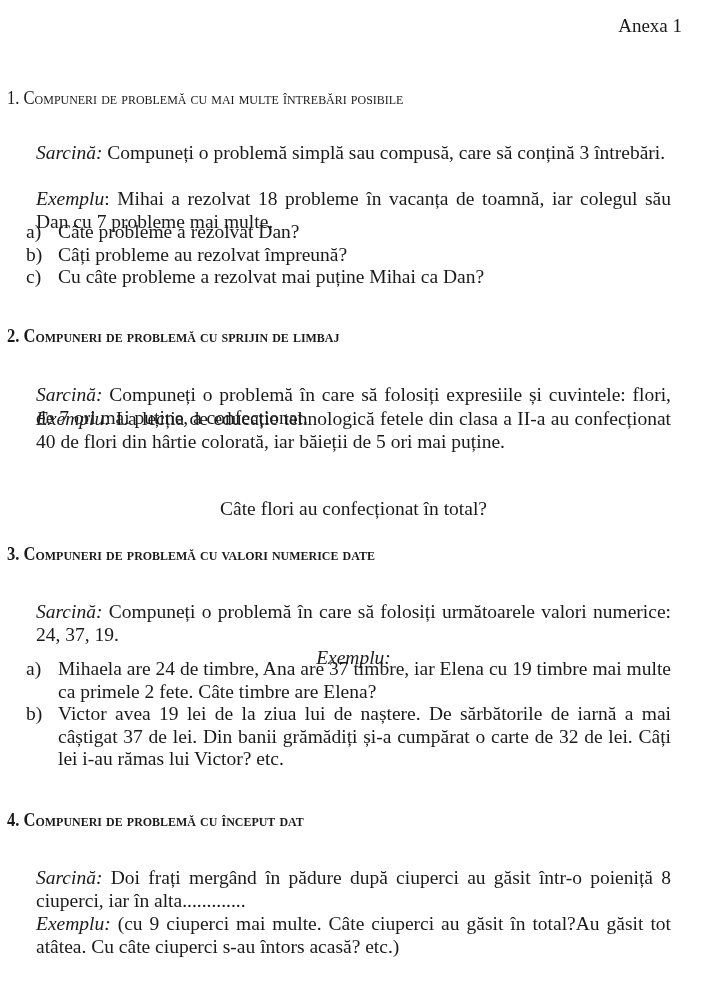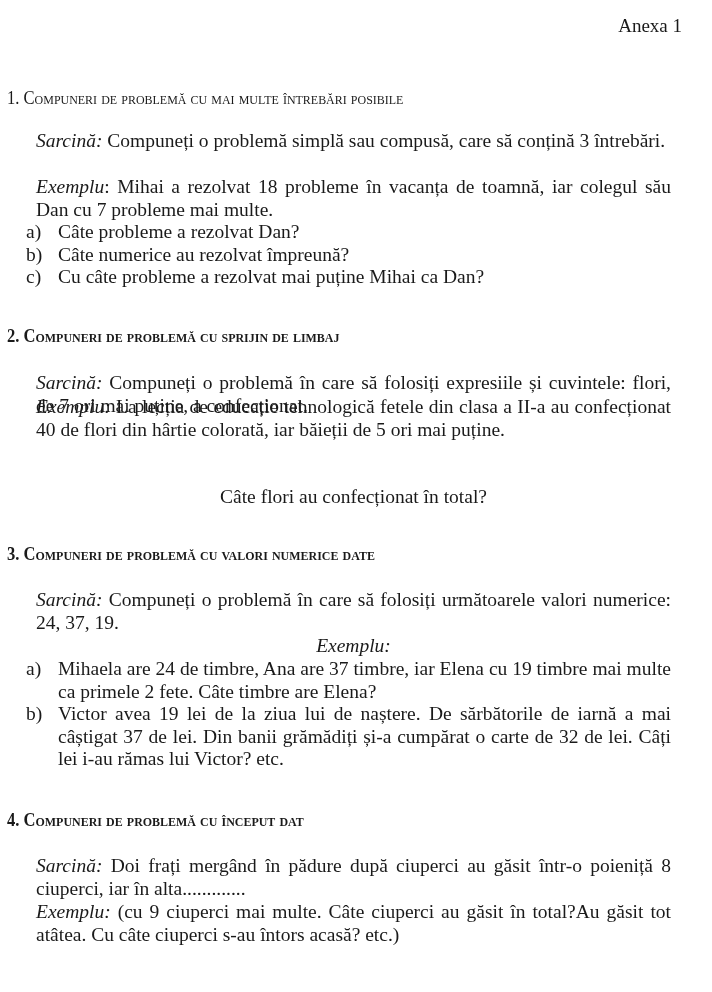--- a/index.html
+++ b/index.html
@@ -9,20 +9,21 @@
   }
   .annex { position: absolute; right: 30px; top: 15px; font-size: 19px; margin-left: 12px; }
   .heading {
     position: absolute; left: 7px; font-size: 18px; font-variant: small-caps;
     letter-spacing: 0px; white-space: nowrap; transform: scaleX(0.92); transform-origin: left;
   }
   .heading.bold { font-weight: bold; }
   .para {
     position: absolute; left: 36px; width: 635px; font-size: 19.5px; line-height: 22.5px;
     text-align: justify;
+    margin-top: 12px;
   }
   .para.single { text-align: center; }
   .em { font-style: italic; }
   .list { position: absolute; left: 26px; width: 645px; font-size: 19.5px; line-height: 22.5px; margin: 0; padding: 0; list-style: none; }
   .list li { display: flex; }
   .list .marker { width: 32px; flex: none; }
   .list .txt { flex: 1; }
 </style>
 </head>
 <body>
@@ -37,21 +38,21 @@
   <div class="para" style="top:176px;">
     <span class="em">Exemplu</span><span>: Mihai a rezolvat 18 probleme în vacanța de toamnă, iar colegul său Dan cu 7 probleme mai multe.</span>
   </div>
   <ul class="list" style="top:221px;">
     <li>
         <span class="marker">a)</span>
         <span class="txt">Câte probleme a rezolvat Dan?</span>
       </li>
     <li>
         <span class="marker">b)</span>
-        <span class="txt">Câte numerice au rezolvat împreună?</span>
+        <span class="txt">Câți probleme au rezolvat împreună?</span>
       </li>
     <li>
         <span class="marker">c)</span>
         <span class="txt">Cu câte probleme a rezolvat mai puține Mihai ca Dan?</span>
       </li>
   </ul>
 </div>
 
 <div>
   <div class="heading bold" style="top:326px;">2. Compuneri de problemă cu sprijin de limbaj</div>

